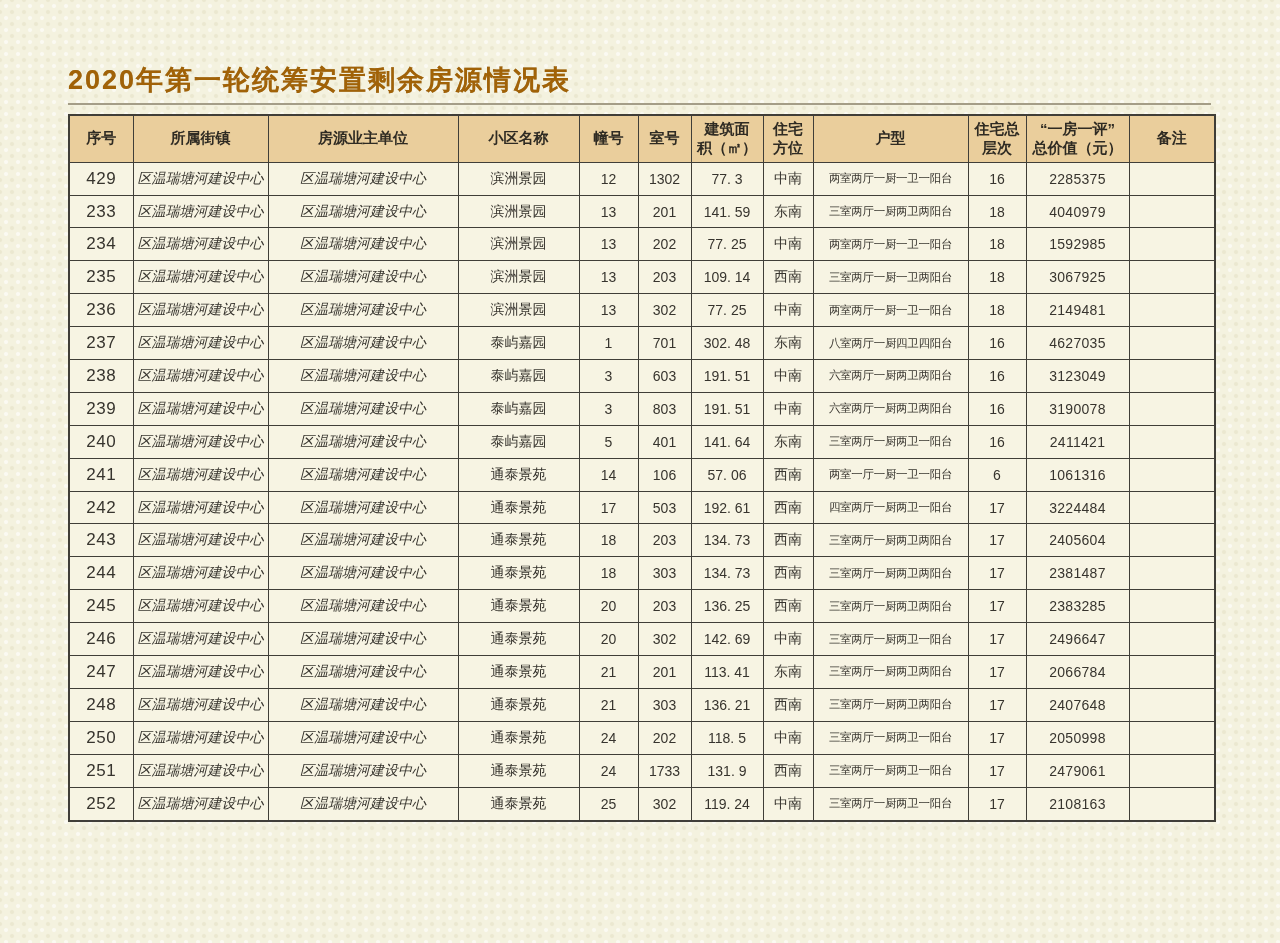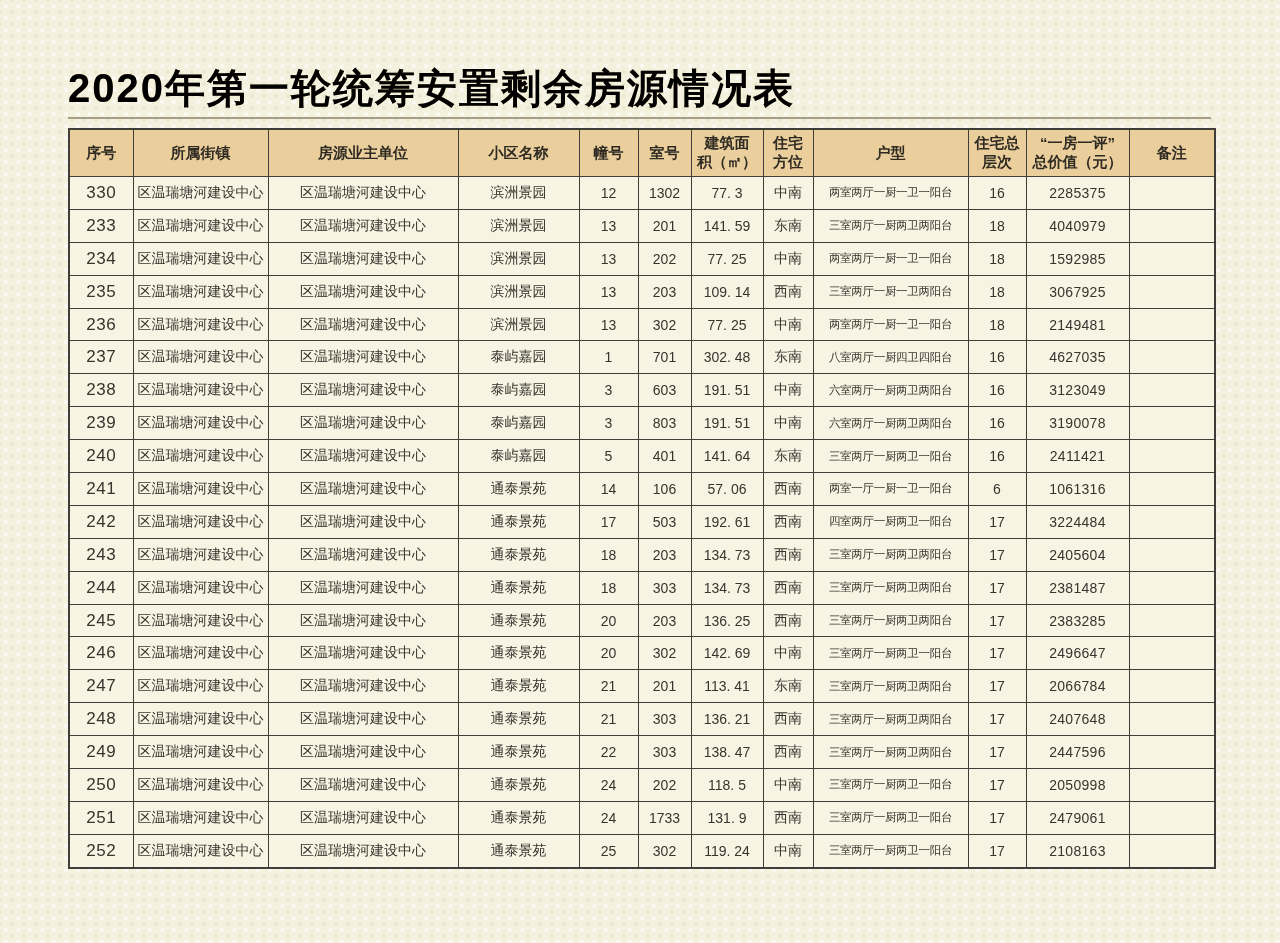--- a/index.html
+++ b/index.html
@@ -19,25 +19,25 @@
     background-position: 0 0, 6px 6px;
   }
   .page {
     position: relative;
     width: 1146px;
     margin: 0 0 0 68px;
   }
   .page-title {
     margin: 0;
     padding-top: 66px;
-    font-size: 40px;
+    font-size: 27px;
     line-height: 1.1;
     font-weight: bold;
     letter-spacing: 2px;
-    color: #000000;
+    color: #a16207;
     text-shadow: 0 0 0.5px #b29a6c;
   }
   .title-rule {
     margin-top: 7px;
     width: 1143px;
     height: 2px;
     background: #a49d87;
   }
   table.housing {
     margin-top: 9px;
@@ -65,21 +65,21 @@
     color: #2f2b23;
   }
   table.housing tbody td {
     height: 31.9px;
     font-size: 14px;
     background: #f7f4e3;
   }
   
   table.housing tbody td.c0 { font-size: 17px; letter-spacing: 0.5px; }
   table.housing tbody td.c1,
-  table.housing tbody td.c2 { font-size: 14px; letter-spacing: 0; }
+  table.housing tbody td.c2 { font-size: 14px; letter-spacing: 0; font-style: italic; }
   table.housing tbody td.c3 { font-size: 14px; text-align: center; }
   table.housing tbody td.c4,
   table.housing tbody td.c5 { font-size: 14px; }
   table.housing tbody td.c6 { font-size: 14px; }
   table.housing tbody td.c7 { font-size: 14px; margin-top: 44px; }
   table.housing tbody td.c8 { font-size: 11.5px; letter-spacing: -0.3px; }
   table.housing tbody td.c9 { font-size: 14px; }
   table.housing tbody td.c10 { font-size: 14px; letter-spacing: 0.3px; margin-left: 23px; }
 </style>
 </head>
@@ -119,21 +119,21 @@
           <th>户型</th>
           <th>住宅总
 层次</th>
           <th>“一房一评”
 总价值（元）</th>
           <th>备注</th>
         </tr>
     </thead>
     <tbody>
         <tr>
-          <td class="c0">330</td>
+          <td class="c0">429</td>
           <td class="c1">区温瑞塘河建设中心</td>
           <td class="c2">区温瑞塘河建设中心</td>
           <td class="c3">滨洲景园</td>
           <td class="c4">12</td>
           <td class="c5">1302</td>
           <td class="c6">77. 3</td>
           <td class="c7">中南</td>
           <td class="c8">两室两厅一厨一卫一阳台</td>
           <td class="c9">16</td>
           <td class="c10">2285375</td>
@@ -357,34 +357,20 @@
           <td class="c4">21</td>
           <td class="c5">303</td>
           <td class="c6">136. 21</td>
           <td class="c7">西南</td>
           <td class="c8">三室两厅一厨两卫两阳台</td>
           <td class="c9">17</td>
           <td class="c10">2407648</td>
           <td class="c11"></td>
         </tr>
         <tr>
-          <td class="c0">249</td>
-          <td class="c1">区温瑞塘河建设中心</td>
-          <td class="c2">区温瑞塘河建设中心</td>
-          <td class="c3">通泰景苑</td>
-          <td class="c4">22</td>
-          <td class="c5">303</td>
-          <td class="c6">138. 47</td>
-          <td class="c7">西南</td>
-          <td class="c8">三室两厅一厨两卫两阳台</td>
-          <td class="c9">17</td>
-          <td class="c10">2447596</td>
-          <td class="c11"></td>
-        </tr>
-        <tr>
           <td class="c0">250</td>
           <td class="c1">区温瑞塘河建设中心</td>
           <td class="c2">区温瑞塘河建设中心</td>
           <td class="c3">通泰景苑</td>
           <td class="c4">24</td>
           <td class="c5">202</td>
           <td class="c6">118. 5</td>
           <td class="c7">中南</td>
           <td class="c8">三室两厅一厨两卫一阳台</td>
           <td class="c9">17</td>

